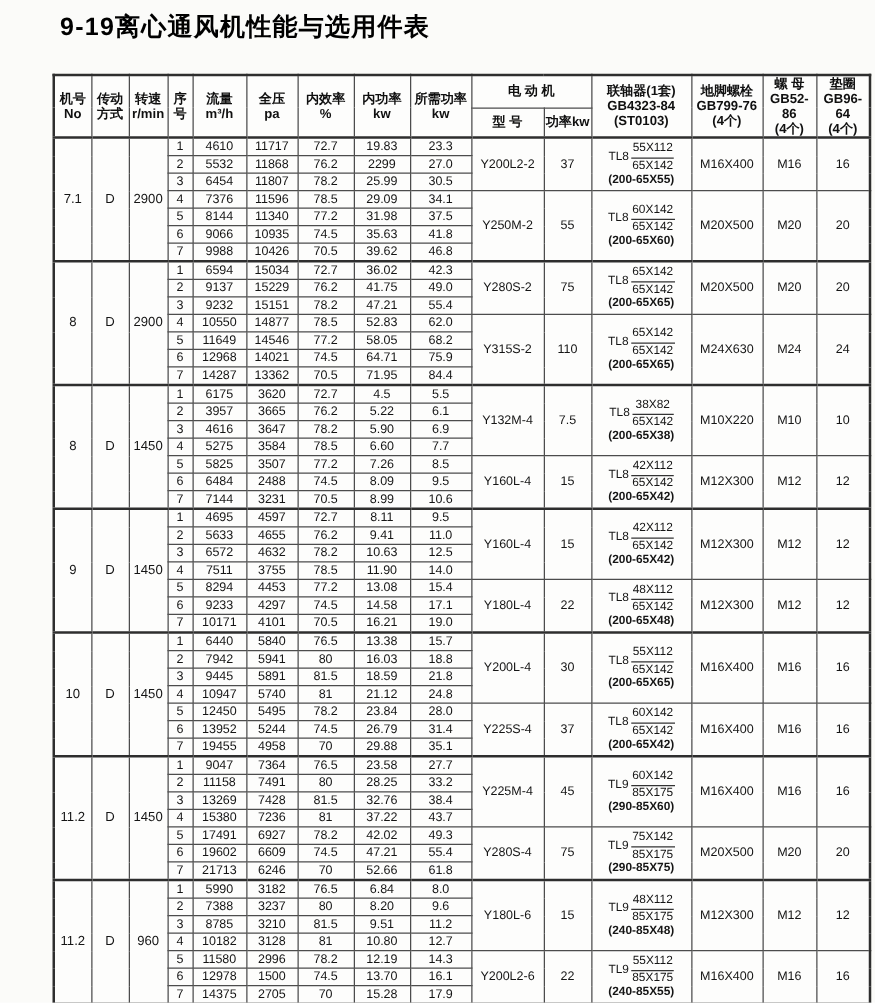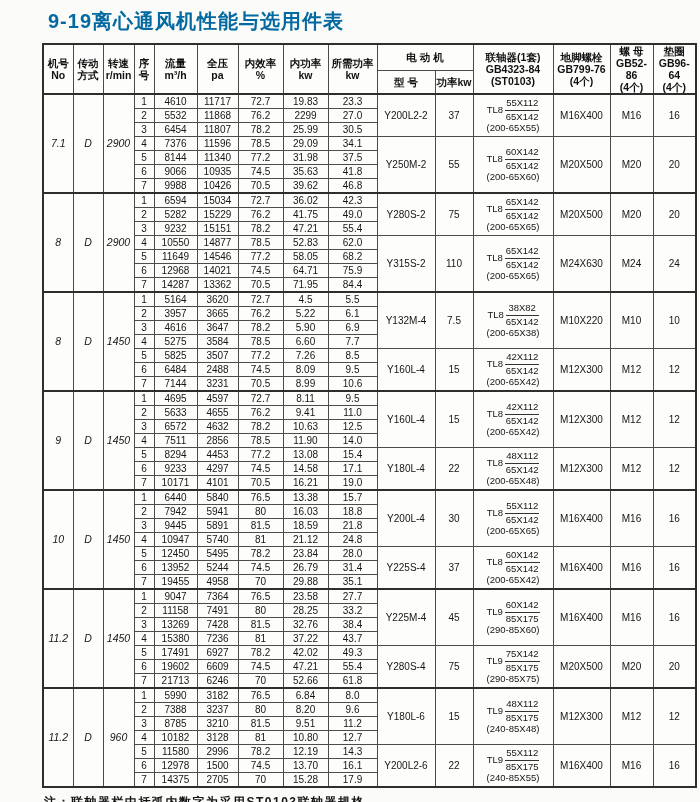--- a/index.html
+++ b/index.html
@@ -6,23 +6,23 @@
   body {
     width:700px; height:802px;
     background:#fbfbf9;
     color:#171717;
     font-family:"Liberation Sans", sans-serif;
     overflow:hidden;
   }
   .page { padding:6px 2px 0 42px; }
   .title {
     font-size:20px; font-weight:700;
-    margin:2px 0 8px 6px;
+    margin:2px 0 24px 6px;
     letter-spacing:1px;
-    color:#0369a1;
+    color:#000000;
   }
   table.perf {
     border-collapse:collapse;
     table-layout:fixed;
     width:655px;
     background:#fdfdfc;
   }
   table.perf, table.perf th, table.perf td { border:1px solid #4c4c4c; }
   table.perf { border:2px solid #2e2e2e; }
   th, td {
@@ -36,32 +36,32 @@
     font-weight:700;
     color:#101010;
   }
   thead tr.h1 th { height:22px; }
   thead tr.h2 th { height:20px; }
   tbody td {
     font-size:10px; line-height:1.05;
     height:13px;
     color:#151515;
   }
-  tbody td.machine { font-size:10.5px;font-style:italic; }
+  tbody td.machine { font-size:10.5px; }
   tr.section-start td { border-top:2px solid #2e2e2e; }
   .coupling-cell {
     display:flex; flex-direction:column;
     align-items:center; justify-content:center;
     font-size:9.5px; line-height:1.1;
   }
   .coupling-main { display:flex; align-items:center; justify-content:center; gap:2px; }
   .frac { display:inline-flex; flex-direction:column; }
   .frac .top { border-bottom:1px solid #333; padding:0 1px 1px; }
   .frac .bot { padding-top:1px; }
-  .coupling-note { margin-top:1px; }
+  .coupling-note { margin-top:1px;font-weight:bold; }
   .footnote {
     font-size:12px; font-weight:700;
     margin:6px 0 0 2px;
     letter-spacing:1.5px;
     color:#141414;
   }
 </style>
 </head>
 <body>
 
@@ -242,21 +242,21 @@
               </div>
               <div class="coupling-note">(200-65X65)</div>
             </div>
           </td>
           <td rowspan="3">M20X500</td>
           <td rowspan="3">M20</td>
           <td rowspan="3">20</td>
         </tr>
         <tr>
           <td>2</td>
-          <td>5282</td>
+          <td>9137</td>
           <td>15229</td>
           <td>76.2</td>
           <td>41.75</td>
           <td>49.0</td>
         </tr>
         <tr>
           <td>3</td>
           <td>9232</td>
           <td>15151</td>
           <td>78.2</td>
@@ -310,21 +310,21 @@
           <td>13362</td>
           <td>70.5</td>
           <td>71.95</td>
           <td>84.4</td>
         </tr>
         <tr class="section-start">
           <td rowspan="7" class="machine">8</td>
           <td rowspan="7" class="machine">D</td>
           <td rowspan="7" class="machine">1450</td>
           <td>1</td>
-          <td>5164</td>
+          <td>6175</td>
           <td>3620</td>
           <td>72.7</td>
           <td>4.5</td>
           <td>5.5</td>
           <td rowspan="4">Y132M-4</td>
           <td rowspan="4">7.5</td>
           <td rowspan="4">
             <div class="coupling-cell">
               <div class="coupling-main">
                 <span>TL8</span>
@@ -445,21 +445,21 @@
           <td>3</td>
           <td>6572</td>
           <td>4632</td>
           <td>78.2</td>
           <td>10.63</td>
           <td>12.5</td>
         </tr>
         <tr>
           <td>4</td>
           <td>7511</td>
-          <td>2856</td>
+          <td>3755</td>
           <td>78.5</td>
           <td>11.90</td>
           <td>14.0</td>
         </tr>
         <tr>
           <td>5</td>
           <td>8294</td>
           <td>4453</td>
           <td>77.2</td>
           <td>13.08</td>

